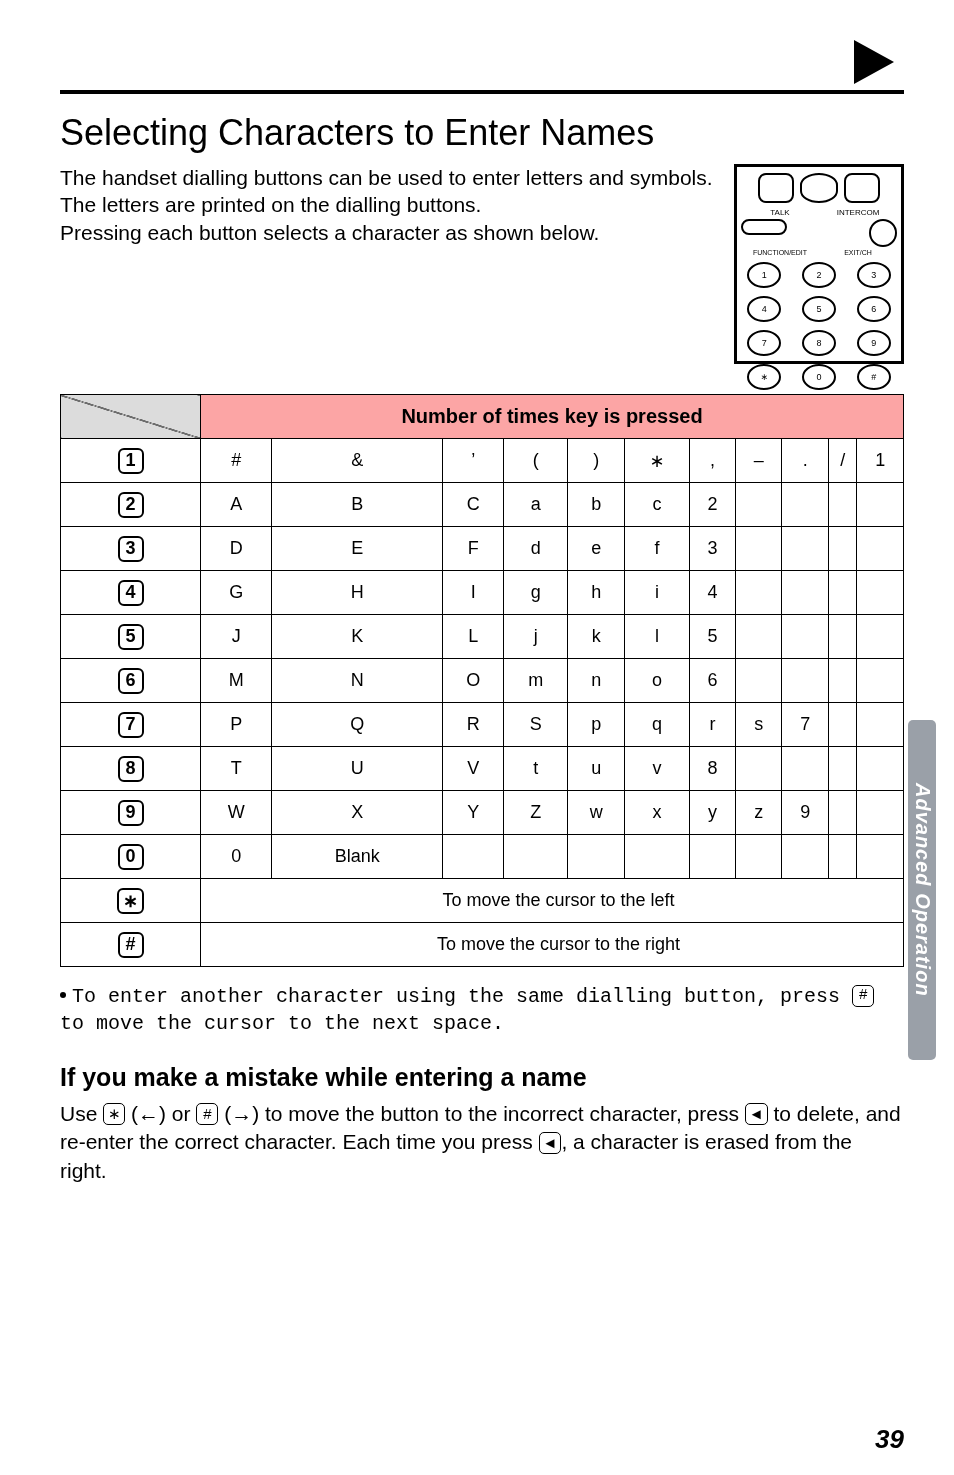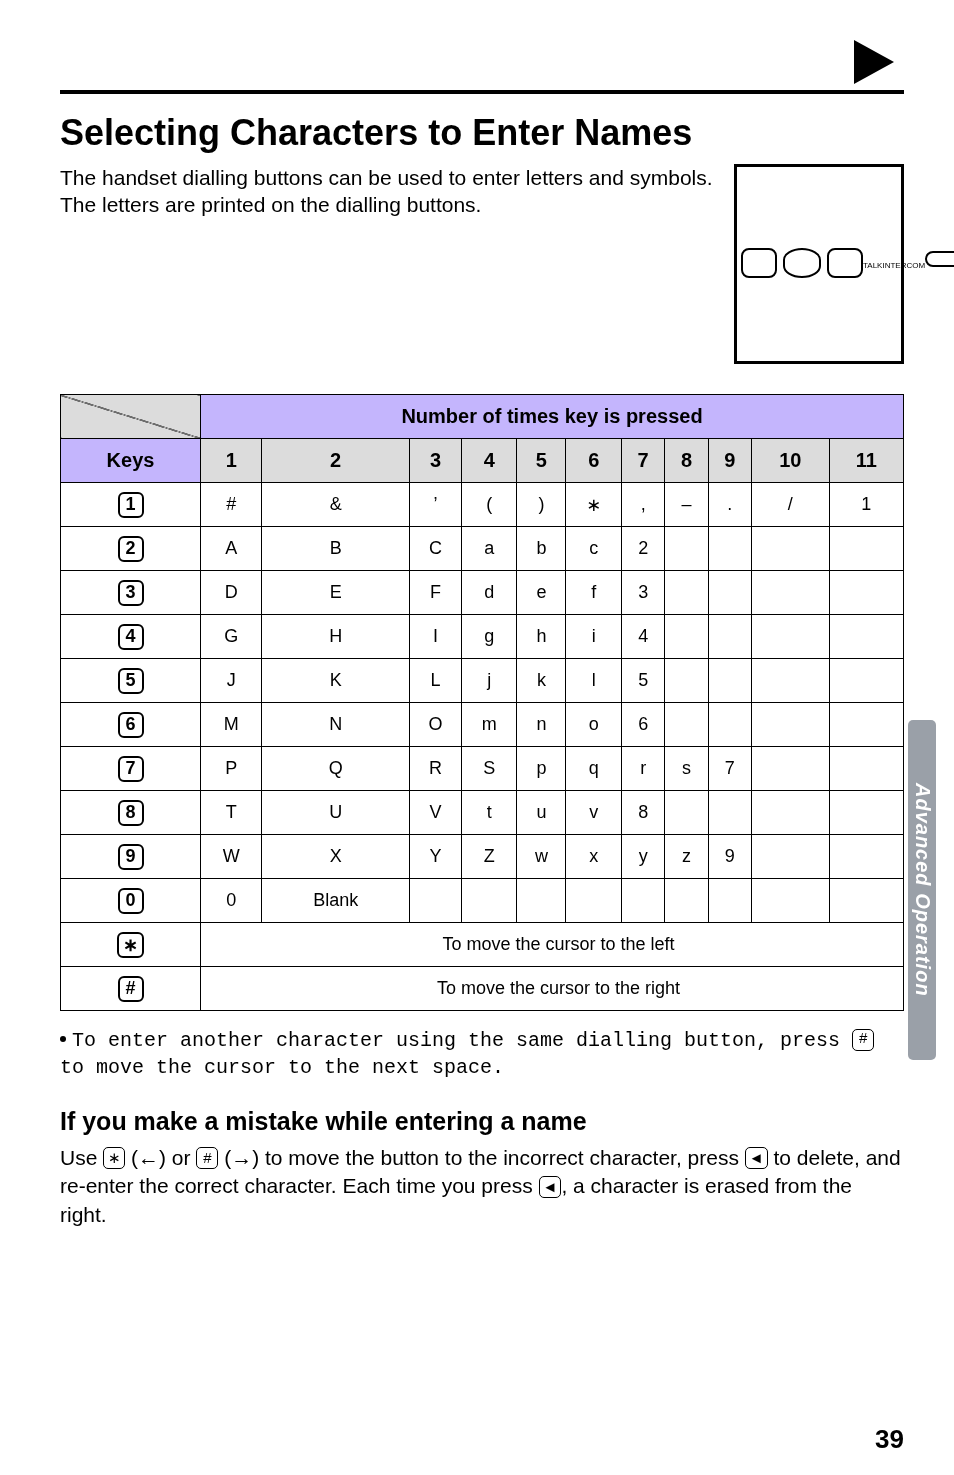--- a/index.html
+++ b/index.html
@@ -22,33 +22,33 @@
     border-bottom: 22px solid transparent;
     border-left: 40px solid #000;
   }
   .hr-top {
     border-top: 4px solid #000;
     margin-top: 40px;
     margin-bottom: 18px;
   }
   h1.title {
     font-size: 36px;
-    font-weight: bold;
+    font-weight: normal;
     margin: 0 0 10px 0;
   }
   .intro-row { display: flex; gap: 12px; align-items:flex-start; }
   .intro-text {
     flex: 1;
     font-size: 21px;
     line-height: 1.3;
   }
   .handset-pic {
     width: 170px; height: 200px;
     border: 3px solid #000;
-    display:flex; flex-direction:row; align-items:center; justify-content:flex-start;
+    display:flex; flex-direction:column; align-items:center; justify-content:flex-start;
     padding:6px 4px;
   }
   .hp-top { display:flex; gap:6px; justify-content:center; margin-bottom:3px;}
   .hp-big { width:36px;height:30px;border:2px solid #000;border-radius:8px;}
   .hp-mid { width:38px;height:30px;border:2px solid #000;border-radius:50%/40%; position:relative;}
   .hp-label { font-size:8px; text-align:center; width:100%;}
   .hp-row2 { display:flex; justify-content:space-between; width:100%; margin-top:2px;}
   .hp-oval { width:46px;height:16px;border:2px solid #000;border-radius:10px;}
   .hp-circ { width:28px;height:28px;border:2px solid #000;border-radius:50%;display:flex;align-items:center;justify-content:center;font-size:10px;}
   .hp-grid { display:grid; grid-template-columns:repeat(3,1fr); gap:8px; width:100%; margin-top:6px;}
@@ -69,21 +69,21 @@
   table.char-table .diag {
     width: 140px;
     background: linear-gradient(to top right, #dcdcdc 0%, #dcdcdc 49.5%, #000 49.5%, #000 50.5%, #dcdcdc 50.5%, #dcdcdc 100%);
   }
   table.char-table .hdr-num {
     background: #dcdcdc;
     font-weight: bold;
     font-size: 20px;
   }
   table.char-table .hdr-big {
-    background: #c4b5fd;
+    background: #fca5a5;
     font-weight: bold;
     font-size: 20px;
   }
   table.char-table .key-col { width: 140px; }
   .roundkey {
     display:inline-flex;
     min-width:26px; height:26px;
     border:2px solid #000; border-radius:6px;
     align-items:center; justify-content:center;
     font-weight: bold;
@@ -121,35 +121,37 @@
     font-weight: bold;
     font-size: 20px;
     display:flex; align-items:center; justify-content:center;
     letter-spacing:1px;
   }
   .page-num {
     position:absolute;
     bottom: 20px;
     right: 50px;
     font-size: 26px;
+    font-style: italic;
     font-weight: bold;
   }
   .wide-cell { text-align:center; padding-left:14px; }
 </style>
 </head>
 <body>
 
 <div class="top-arrow"></div>
 <div class="hr-top"></div>
 
 <h1 class="title">Selecting Characters to Enter Names</h1>
 
 <div class="intro-row">
   <div class="intro-text">
     <span>The handset dialling buttons can be used to enter letters and symbols. The letters are printed on the dialling buttons.</span><br>
+    <span>Pressing each button selects a character as shown below.</span>
   </div>
   <div class="handset-pic">
     <div class="hp-top">
       <div class="hp-big"></div>
       <div class="hp-mid"></div>
       <div class="hp-big"></div>
     </div>
     <div class="hp-row2">
       <span class="hp-label">TALK</span>
       <span class="hp-label">INTERCOM</span>
@@ -178,34 +180,20 @@
     </div>
   </div>
 </div>
 
 <table class="char-table">
   <tbody>
       <tr>
     <th class="diag key-col"></th>
     <th class="hdr-big" colspan="11">Number of times key is pressed</th>
   </tr>
-  <tr>
-    <th class="hdr-big key-col">Keys</th>
-    <th class="hdr-num">1</th>
-    <th class="hdr-num">2</th>
-    <th class="hdr-num">3</th>
-    <th class="hdr-num">4</th>
-    <th class="hdr-num">5</th>
-    <th class="hdr-num">6</th>
-    <th class="hdr-num">7</th>
-    <th class="hdr-num">8</th>
-    <th class="hdr-num">9</th>
-    <th class="hdr-num">10</th>
-    <th class="hdr-num">11</th>
-  </tr>
   </tbody>
     <tbody id="char-rows">
       <tr>
         <td class="key-col"><span class="roundkey">1</span></td>
         <td>#</td>
         <td>&amp;</td>
         <td>’</td>
         <td>(</td>
         <td>)</td>
         <td>∗</td>

